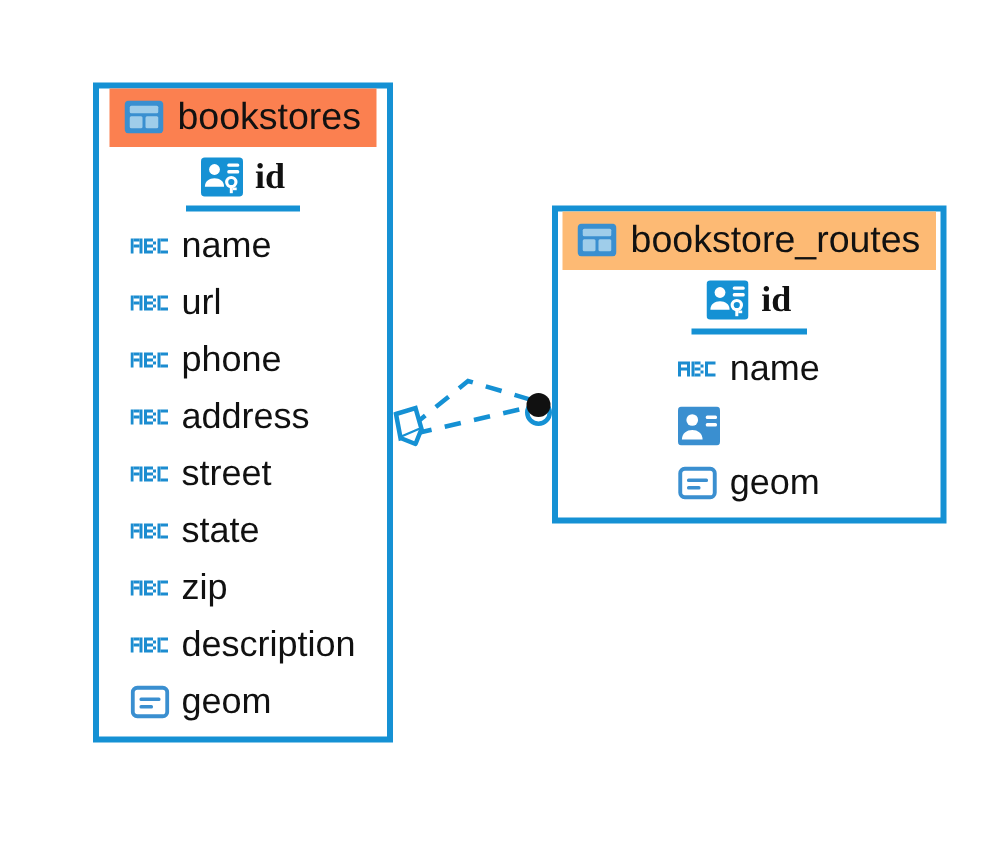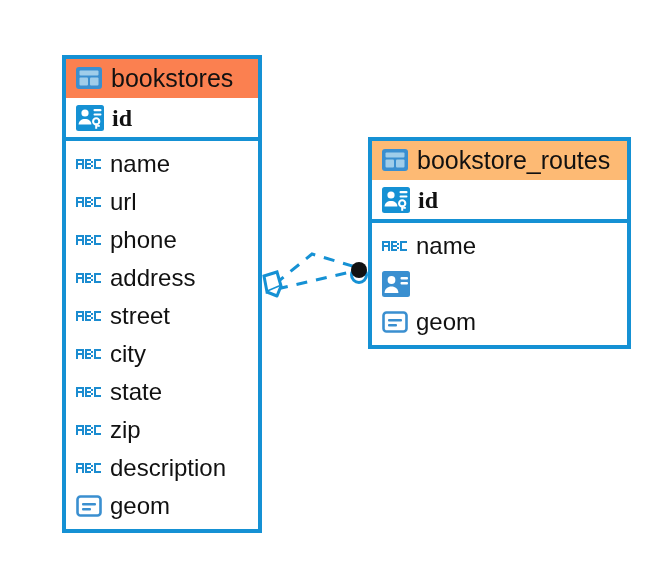--- a/index.html
+++ b/index.html
@@ -22,20 +22,21 @@
   }
 
   
   .entity {
     position: absolute;
     box-sizing: border-box;
     background: #ffffff;
     border: 4px solid #1591d4;
     display: flex;
     flex-direction: column;
+    align-items: center;
   }
 
   .entity-header {
     display: flex;
     align-items: center;
     gap: 9px;
     padding: 6px 10px 7px 10px;
     box-sizing: border-box;
   }
   .entity-header.accent-orange { background: #fb8050; }
@@ -223,40 +224,20 @@
             <rect x="15" y="9" width="2" height="2"></rect>
               <rect x="11" y="11" width="4" height="2"></rect>
             <rect x="18" y="3" width="2" height="10"></rect>
               <rect x="20" y="3" width="5" height="2"></rect>
             <rect x="20" y="11" width="5" height="2"></rect>
           </g>
         </svg>
         <span class="field-name">street</span>
       </div>
 
-      <div class="field-row">
-        <svg class="icon icon-abc" viewBox="0 0 26 16">
-          <g fill="#1b8cd0">
-            <rect x="0" y="3" width="2" height="10"></rect>
-              <rect x="6" y="3" width="2" height="10"></rect>
-            <rect x="2" y="3" width="4" height="2"></rect>
-              <rect x="2" y="7" width="4" height="2"></rect>
-            <rect x="9" y="3" width="2" height="10"></rect>
-              <rect x="11" y="3" width="4" height="2"></rect>
-            <rect x="15" y="5" width="2" height="2"></rect>
-              <rect x="11" y="7" width="4" height="2"></rect>
-            <rect x="15" y="9" width="2" height="2"></rect>
-              <rect x="11" y="11" width="4" height="2"></rect>
-            <rect x="18" y="3" width="2" height="10"></rect>
-              <rect x="20" y="3" width="5" height="2"></rect>
-            <rect x="20" y="11" width="5" height="2"></rect>
-          </g>
-        </svg>
-        <span class="field-name">city</span>
-      </div>
 
       <div class="field-row">
         <svg class="icon icon-abc" viewBox="0 0 26 16">
           <g fill="#1b8cd0">
             <rect x="0" y="3" width="2" height="10"></rect>
               <rect x="6" y="3" width="2" height="10"></rect>
             <rect x="2" y="3" width="4" height="2"></rect>
               <rect x="2" y="7" width="4" height="2"></rect>
             <rect x="9" y="3" width="2" height="10"></rect>
               <rect x="11" y="3" width="4" height="2"></rect>

